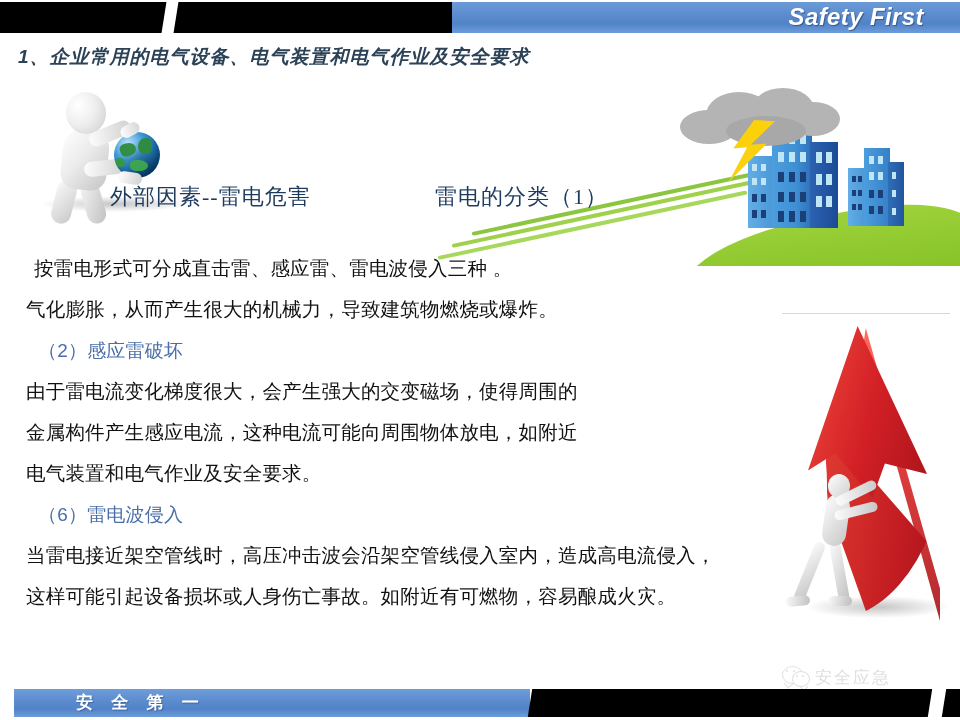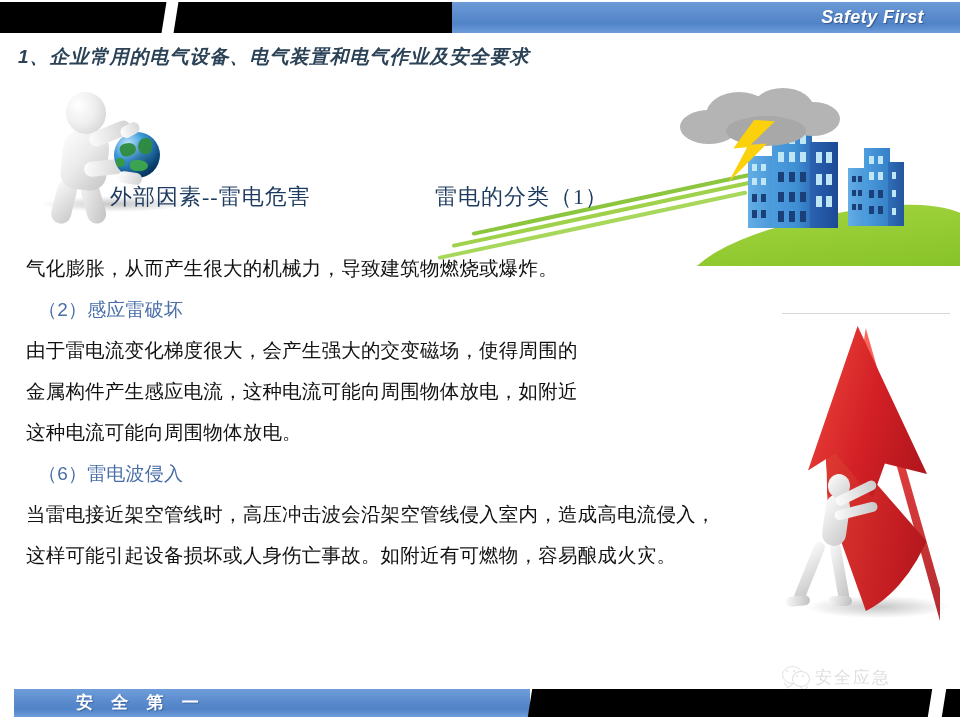--- a/index.html
+++ b/index.html
@@ -28,21 +28,21 @@
     position:absolute;left:440px;top:2px;width:18px;height:31px;
     background:#000;
   }
   .hdr-blue{
     position:absolute;left:452px;top:2px;width:512px;height:31px;
     background:linear-gradient(180deg,#6c9bd8 0%,#5b8bcd 45%,#5183c8 70%,#6d9cd9 100%);
   }
   .hdr-title{
     position:absolute;right:36px;top:0px;height:36px;line-height:34px;
     color:#ffffff;
-    font-size:18px;font-weight:bold;font-style:italic;
+    font-size:24px;font-weight:bold;font-style:italic;
     letter-spacing:.4px;
     text-shadow:1px 1px 1px rgba(20,50,95,.55);
     white-space:nowrap;
   }
 
   
   .section-title{
     position:absolute;left:18px;top:44px;
     font-size:19px;font-weight:bold;font-style:italic;
     color:#2b4257;
@@ -457,25 +457,26 @@
     <div class="bolt-edge"></div>
     <div class="bolt"></div>
   </div>
 
   <div class="subtitle-row">
     <div class="subtitle-a">外部因素--雷电危害</div>
     <div class="subtitle-b">雷电的分类（1）</div>
   </div>
 
   <div class="body-text">
+    <div class="ln body first">按雷电形式可分成直击雷、感应雷、雷电波侵入三种 。</div>
     <div class="ln body">气化膨胀，从而产生很大的机械力，导致建筑物燃烧或爆炸。</div>
     <div class="ln head">（2）感应雷破坏</div>
     <div class="ln body">由于雷电流变化梯度很大，会产生强大的交变磁场，使得周围的</div>
     <div class="ln body">金属构件产生感应电流，这种电流可能向周围物体放电，如附近</div>
-    <div class="ln body">这种电流可能向周围物体放电。</div>
+    <div class="ln body">电气装置和电气作业及安全要求。</div>
     <div class="ln head">（6）雷电波侵入</div>
     <div class="ln body">当雷电接近架空管线时，高压冲击波会沿架空管线侵入室内，造成高电流侵入，</div>
     <div class="ln body">这样可能引起设备损坏或人身伤亡事故。如附近有可燃物，容易酿成火灾。</div>
   </div>
 
   <div class="divider-line"></div>
   <div class="arrow-scene">
     <div class="arrow-shadow"></div>
     <div class="arrow-body">
       <div class="arrow-edge"></div>

